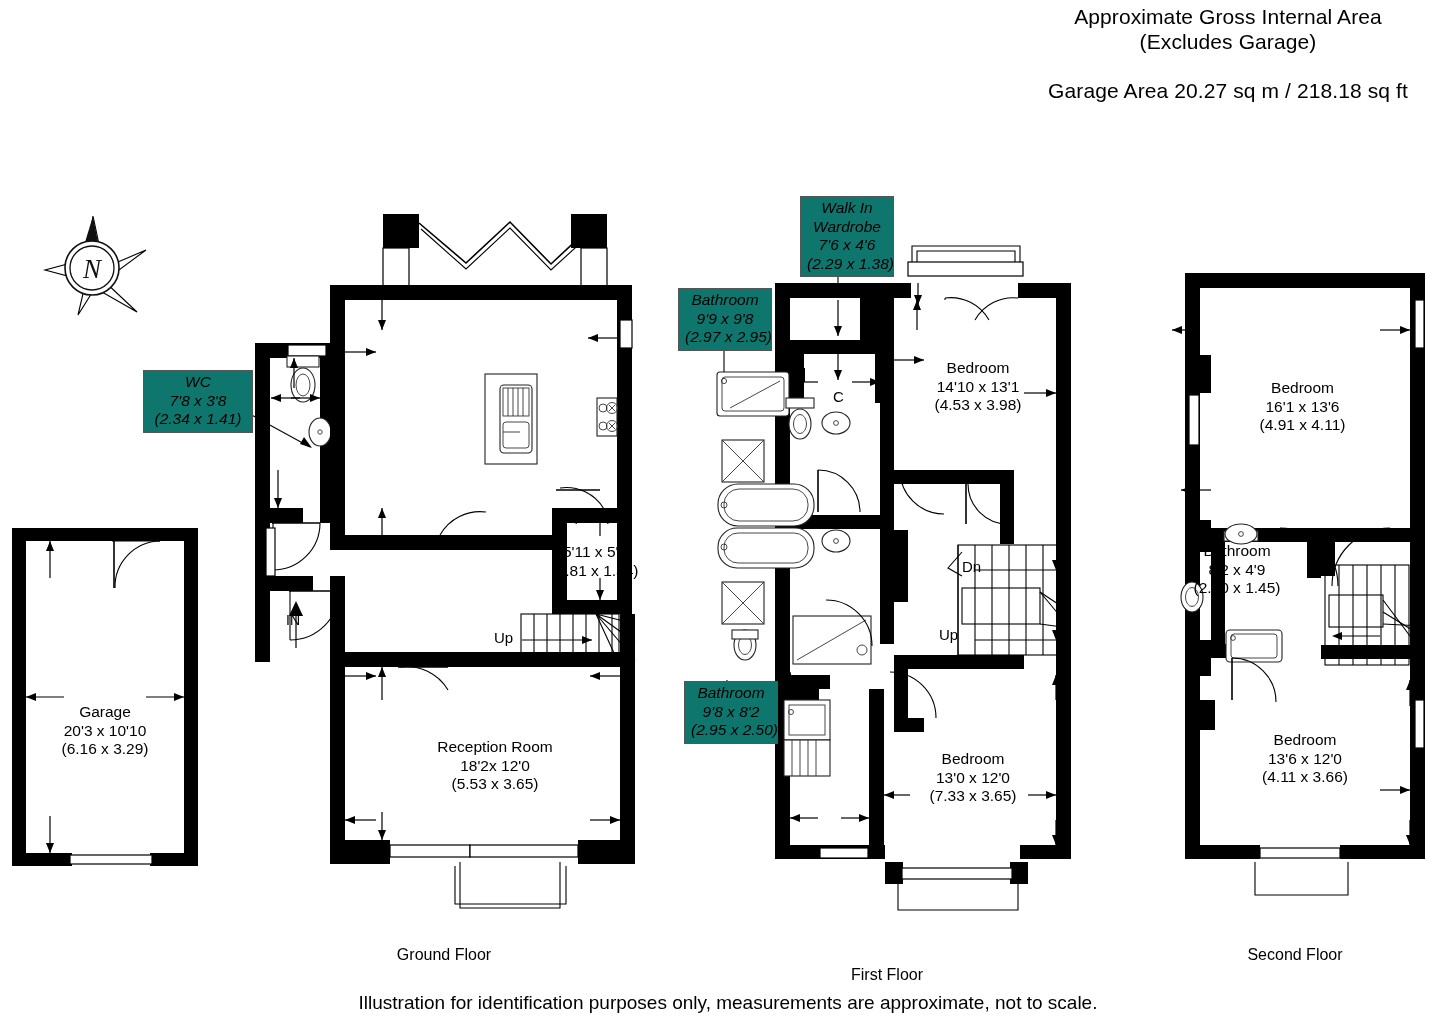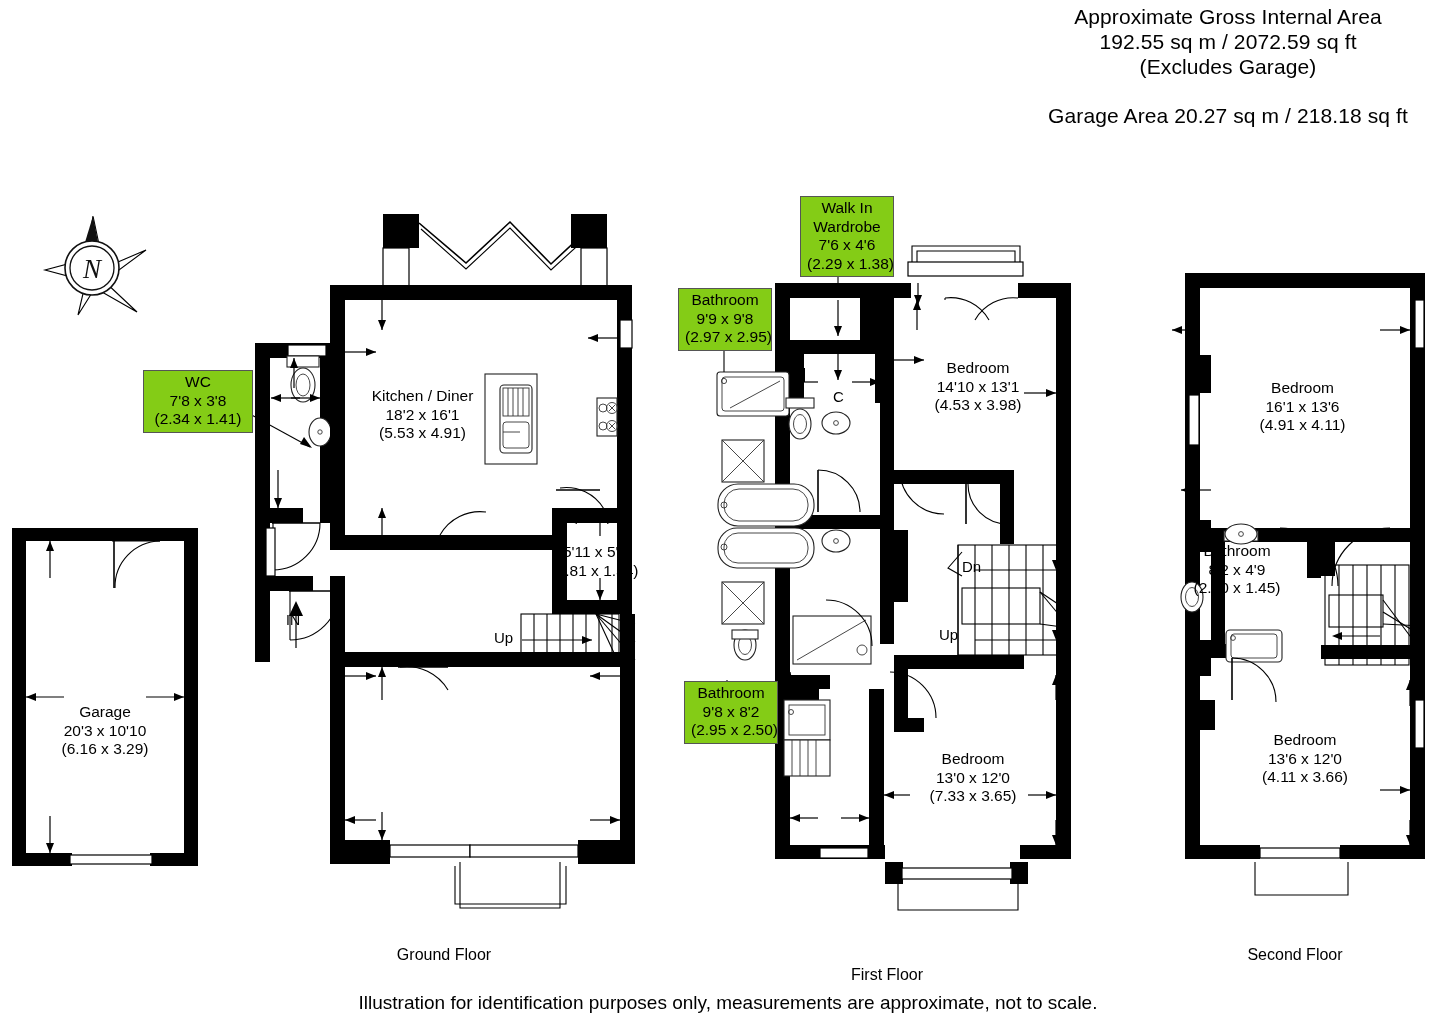--- a/index.html
+++ b/index.html
@@ -54,22 +54,23 @@
   .rlabel {
     position: absolute;
     text-align: center;
     font-size: 15.5px;
     line-height: 18.5px;
     white-space: nowrap;
     background: transparent;
   }
   .rlabel.boxed {
     border: 1px solid #555;
-    background: #84cc16;
+    background: #0f766e;
     padding: 2px 6px 3px 6px;
+    font-style: italic;
   }
   .tiny {
     position: absolute;
     font-size: 15px;
     line-height: 17px;
   }
   .tiny.small { font-size: 14px; }
 
   svg { position: absolute; left: 0; top: 0; overflow: visible; }
   .wall { fill: #000; }
@@ -81,21 +82,20 @@
   .leader { stroke: #000; stroke-width: 1.1; fill: none; }
   .glass { fill: #fff; stroke: #000; stroke-width: 1.2; }
 </style>
 </head>
 <body>
 
 <div id="plan-root">
 
   <div class="hdr">
     <div>Approximate Gross Internal Area</div>
-    <div>192.55 sq m / 2072.59 sq ft</div>
     <div>(Excludes Garage)</div>
     <div class="garage-line">Garage Area 20.27 sq m / 218.18 sq ft</div>
   </div>
 
   <svg width="1456" height="1032" viewBox="0 0 1456 1032">
 
     <g>
       <path class="thin" d="M93 216 L104 268 L146 250 L104 281 L137 312 L95 288 L78 315 L86 281 L45 270 L86 259 Z" fill="#fff"></path>
       <path d="M93 216 L103 268 L79 262 Z" fill="#111"></path>
       <circle cx="92" cy="268" r="27" fill="#fff" stroke="#111" stroke-width="1.6"></circle>
@@ -566,31 +566,31 @@
     <div>7'8 x 3'8</div>
     <div>(2.34 x 1.41)</div>
   </div>
 
   <div class="rlabel" style="left:25px; top:703px; width:160px;">
     <div>Garage</div>
     <div>20'3 x 10'10</div>
     <div>(6.16 x 3.29)</div>
   </div>
 
-  <div class="rlabel" style="left:350px; top:387px; width:145px;">
-    <div>Kitchen / Diner</div>
-    <div>18'2 x 16'1</div>
-    <div>(5.53 x 4.91)</div>
-  </div>
 
   <div class="rlabel" style="left:540px; top:543px; width:110px;">
     <div>5'11 x 5'1</div>
     <div>(1.81 x 1.54)</div>
   </div>
 
+  <div class="rlabel" style="left:405px; top:738px; width:180px;">
+    <div>Reception Room</div>
+    <div>18'2x 12'0</div>
+    <div>(5.53 x 3.65)</div>
+  </div>
 
   <div class="tiny small" style="left:286px; top:612px;">IN</div>
 
   <div class="tiny" style="left:494px; top:629px;">Up</div>
 
   <div class="rlabel boxed" style="left:800px; top:196px; width:80px;">
     <div>Walk In</div>
     <div>Wardrobe</div>
     <div>7'6 x 4'6</div>
     <div>(2.29 x 1.38)</div>

